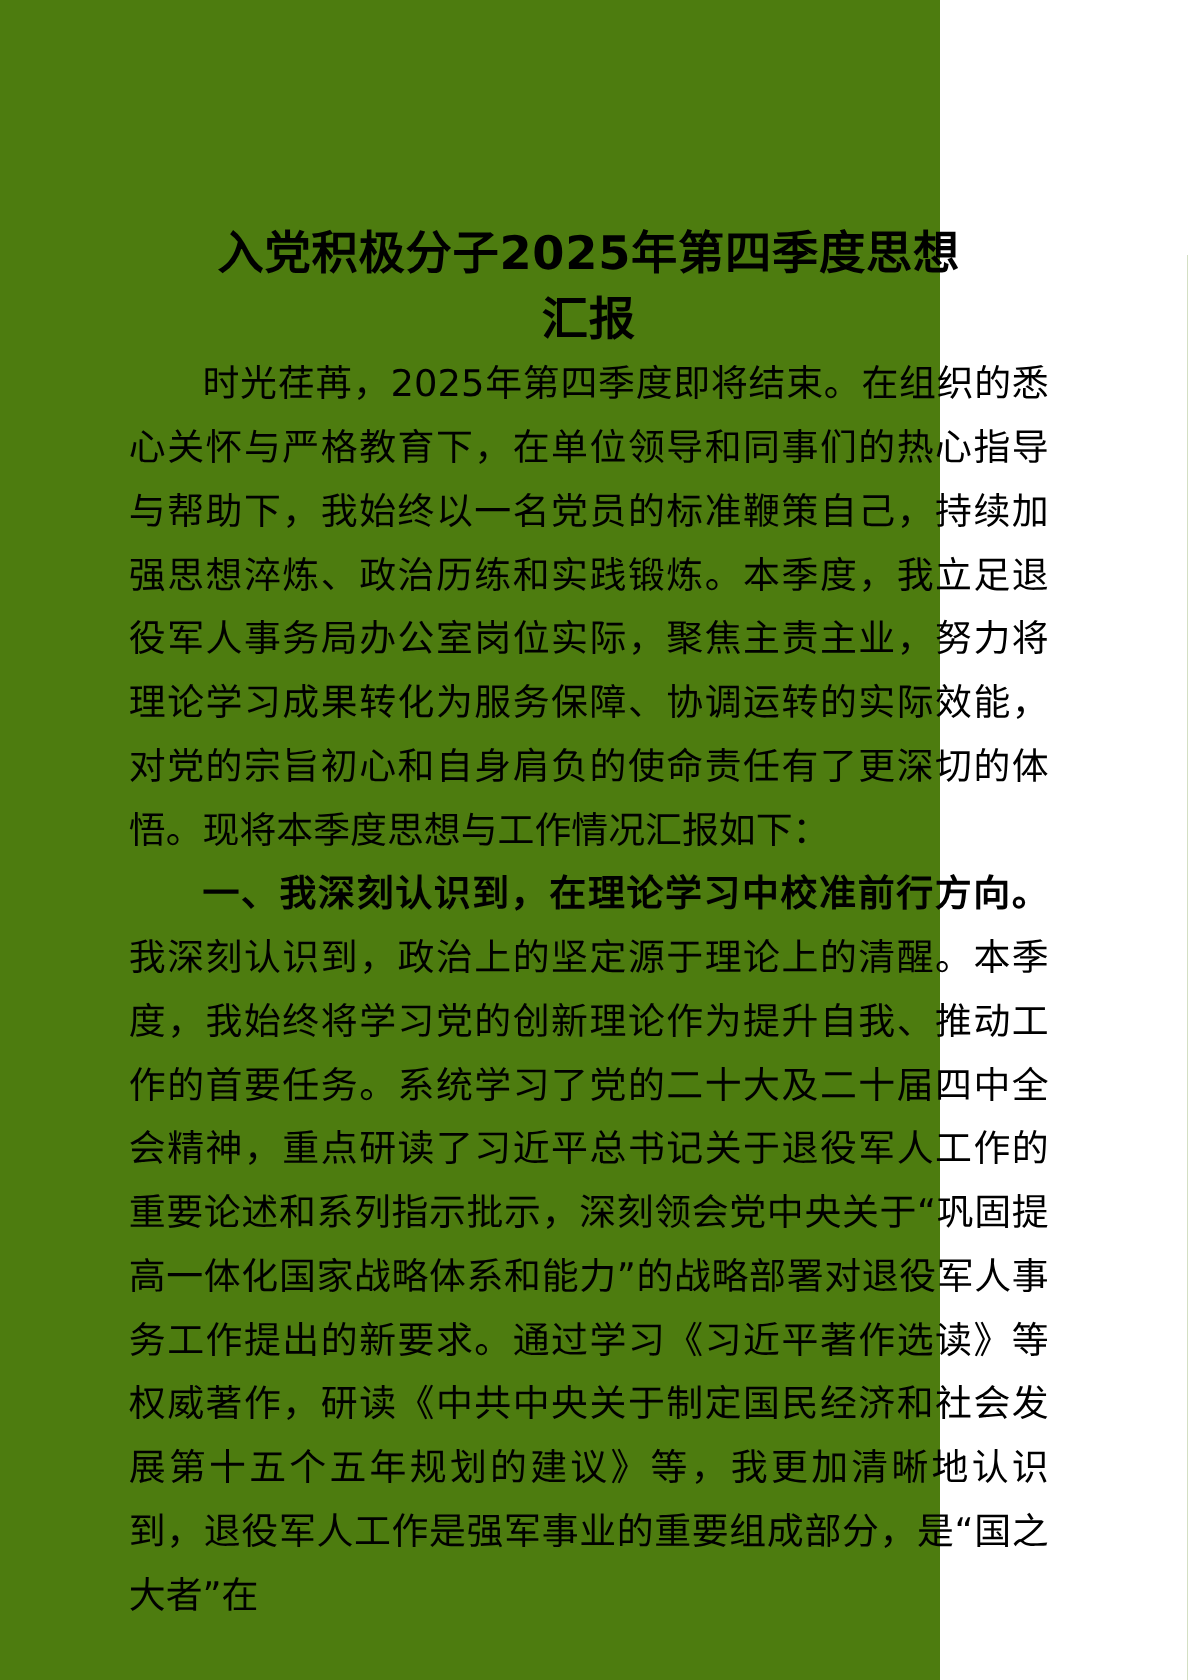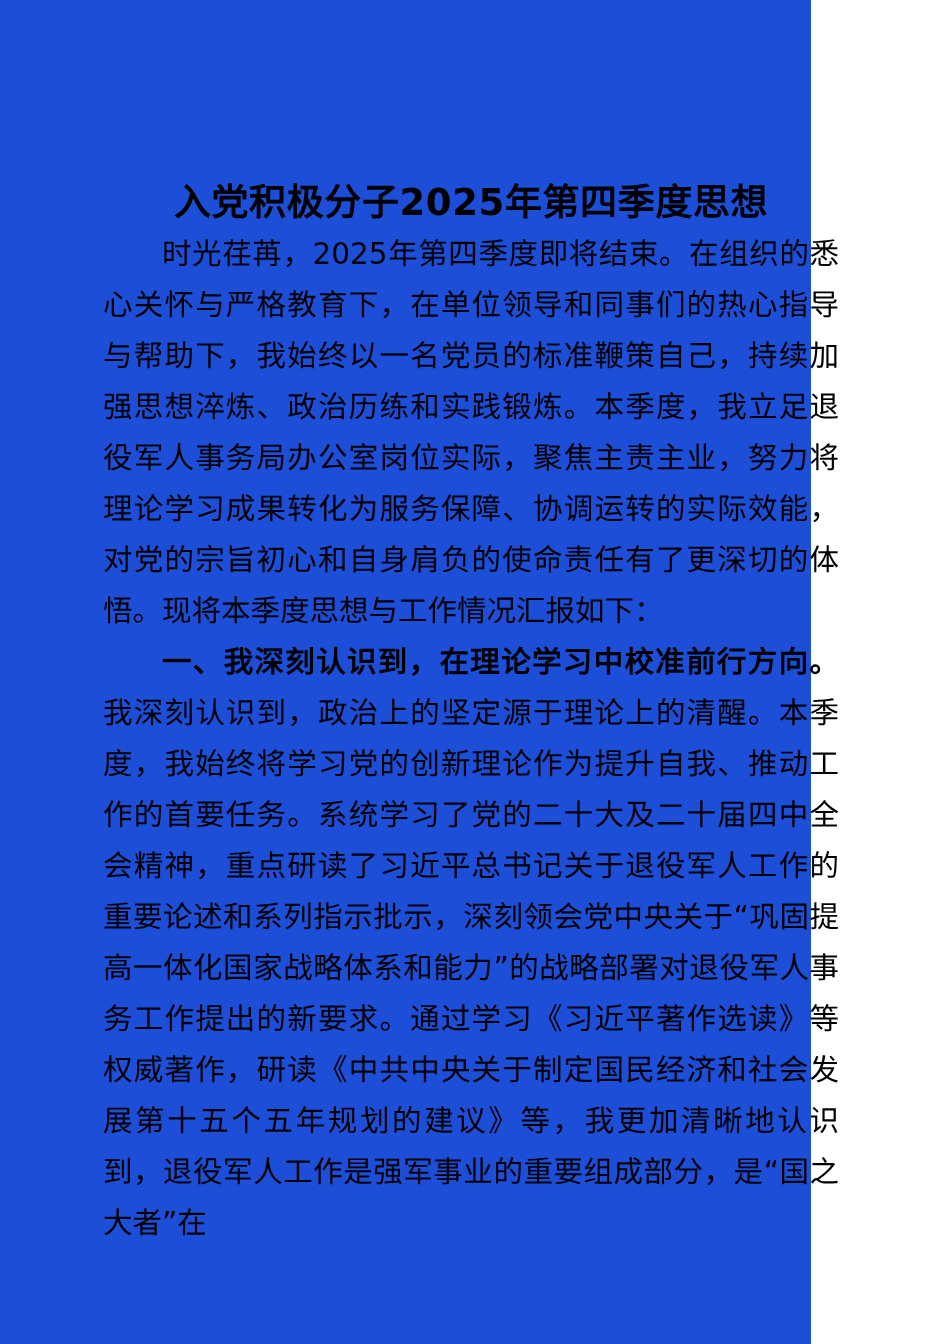--- a/index.html
+++ b/index.html
@@ -12,23 +12,23 @@
     width: 950px;
     height: 1344px;
     overflow: hidden;
     font-family: "DejaVu Sans", "Liberation Sans", sans-serif;
     color: #000000;
     -webkit-font-smoothing: antialiased;
   }
 
   .page {
     position: relative;
-    width: 811px;
+    width: 752px;
     height: 1344px;
-    background: #1d4ed8;
+    background: #4d7c0f;
     box-sizing: border-box;
   }
 
   .doc-body {
     position: absolute;
     left: 103px;
     top: 0;
     width: 736px;
   }
 
@@ -71,19 +71,20 @@
   }
 </style>
 </head>
 <body>
 
 <div class="page">
   <div class="doc-body clip-zone">
 
     <h1 class="doc-title">入党积极分子2025年第四季度思想</h1>
 
+    <h1 class="doc-title" style="padding-top:0;">汇报</h1>
 
     <p class="body-para para-gap-first"><span>时光荏苒，2025年第四季度即将结束。在组织的悉心关怀与严格教育下，在单位领导和同事们的热心指导与帮助下，我始终以一名党员的标准鞭策自己，持续加强思想淬炼、政治历练和实践锻炼。本季度，我立足退役军人事务局办公室岗位实际，聚焦主责主业，努力将理论学习成果转化为服务保障、协调运转的实际效能，对党的宗旨初心和自身肩负的使命责任有了更深切的体悟。现将本季度思想与工作情况汇报如下：</span></p>
 
     <p class="body-para"><span class="lead-bold">一、我深刻认识到，在理论学习中校准前行方向。</span><span>我深刻认识到，政治上的坚定源于理论上的清醒。本季度，我始终将学习党的创新理论作为提升自我、推动工作的首要任务。系统学习了党的二十大及二十届四中全会精神，重点研读了习近平总书记关于退役军人工作的重要论述和系列指示批示，深刻领会党中央关于“巩固提高一体化国家战略体系和能力”的战略部署对退役军人事务工作提出的新要求。通过学习《习近平著作选读》等权威著作，研读《中共中央关于制定国民经济和社会发展第十五个五年规划的建议》等，我更加清晰地认识到，退役军人工作是强军事业的重要组成部分，是“国之大者”在</span></p>
 
   </div>
 </div>
 
 </body></html>

